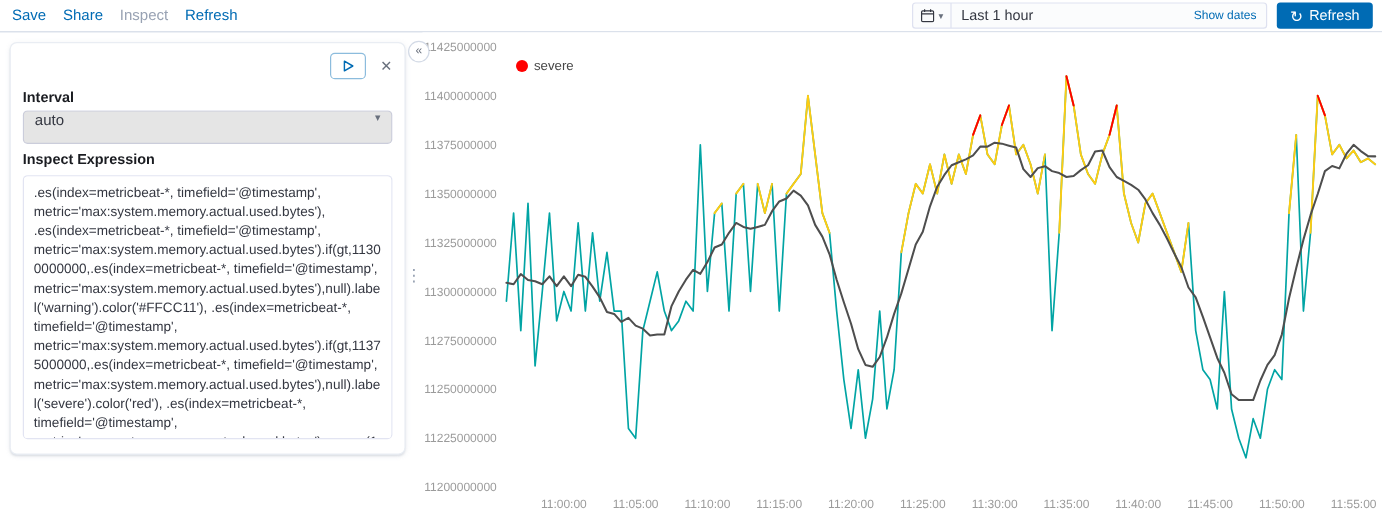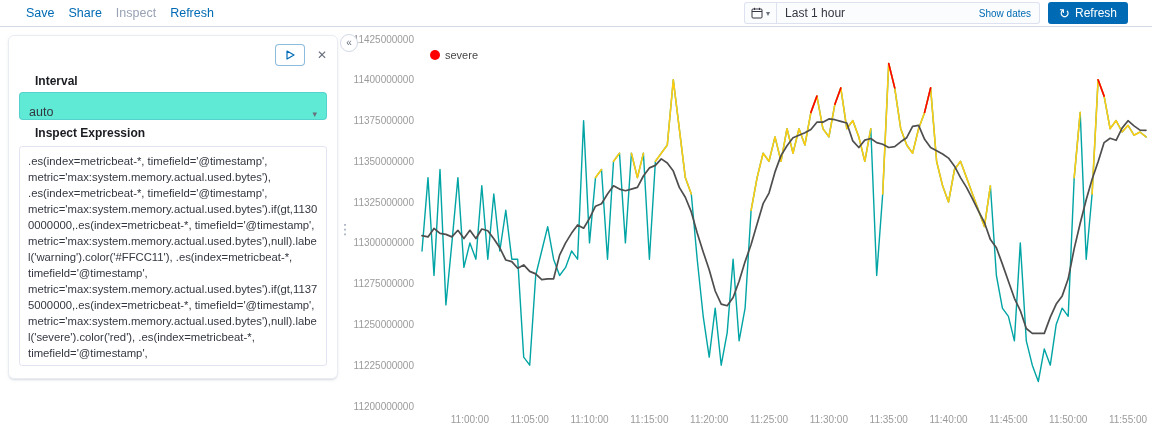--- a/index.html
+++ b/index.html
@@ -1,21 +1,21 @@
 <!DOCTYPE html>
 <html><head>
 <meta charset="utf-8">
 <style>
   *{box-sizing:border-box;margin:0;padding:0}
   html,body{width:1152px;height:430px;overflow:hidden}
   body{font-family:"Liberation Sans",sans-serif;background:#fff;color:#343741;font-size:13px}
 
   
   .topbar{height:27px;display:flex;align-items:center;justify-content:space-between;
-          padding:0 24px;border-bottom:1px solid #d3dae6;background:#fff}
+          padding:0 8px;border-bottom:1px solid #d3dae6;background:#fff}
   .menu{display:flex;gap:14px;align-items:center;padding-left:2px}
   .menu a{font-size:12.5px;color:#006BB4;text-decoration:none;font-weight:500}
   .menu a.muted{color:#98a2b3}
   .datepicker{display:flex;align-items:center;gap:8px}
   .dp-box{display:flex;align-items:center;width:296px;height:22px;background:#fbfcfd;
           border:1px solid rgba(19,34,149,.12);border-radius:3px}
   .dp-cal{display:flex;align-items:center;gap:3px;height:100%;padding:0 6px;background:transparent;
           border:none;border-right:1px solid rgba(19,34,149,.12);cursor:pointer}
   .dp-cal .chev{font-size:8px;color:#69707D}
   .dp-range{flex:1;text-align:left;background:none;border:none;font-size:12px;color:#343741;
@@ -28,23 +28,23 @@
   
   .content{position:relative;display:flex;height:403px}
   .panel-col{width:338px;padding:8px 0 0 8px}
   .editor-panel{background:#fff;border-radius:6px;border:1px solid #e9edf3;
                 box-shadow:0 2px 2px -1px rgba(152,162,179,.3),0 1px 5px -2px rgba(152,162,179,.3);
                 padding:8px 10px 12px;display:flex;flex-direction:column}
   .panel-toolbar{display:flex;justify-content:flex-end;align-items:center;gap:12px;margin-bottom:2px}
   .play-btn{width:30px;height:22px;display:flex;align-items:center;justify-content:center;background:#fff;
             border:1px solid rgba(0,107,180,.45);border-radius:4px;cursor:pointer}
   .close-btn{background:none;border:none;color:#69707D;font-size:12px;cursor:pointer;line-height:1}
-  .fld-label{font-size:12px;font-weight:700;color:#1a1c21;margin:6px 16px 4px;display:block}
-  .select{display:flex;align-items:flex-end;justify-content:space-between;height:28px;padding:0 9px;
-          background:#5eead4;border:1px solid rgba(19,34,149,.12);border-radius:4px;font-size:12.5px;cursor:pointer}
+  .fld-label{font-size:12px;font-weight:700;color:#1a1c21;margin:6px 0 4px;display:block}
+  .select{display:flex;align-items:flex-start;justify-content:space-between;height:28px;padding:0 9px;
+          background:#e5e5e5;border:1px solid rgba(19,34,149,.12);border-radius:4px;font-size:12.5px;cursor:pointer}
   .select .chev2{font-size:9px;color:#69707D}
   .expr{margin-top:2px;height:220px;resize:none;border:1px solid rgba(19,34,149,.12);border-radius:4px;
         padding:6px 8px;font-family:"Liberation Sans",sans-serif;font-size:11.3px;line-height:1.42;
         color:#343741;background:#fff;outline:none;width:100%}
   .collapse-btn{position:absolute;left:340px;top:7px;width:18px;height:18px;border-radius:50%;
                 border:1px solid #d3dae6;background:#fff;color:#69707D;font-size:10px;line-height:1;
                 display:flex;align-items:center;justify-content:center;cursor:pointer;z-index:3;padding:0}
   .resize-handle{width:14px;display:flex;align-items:center;justify-content:center;color:#98A2B3;
                  cursor:col-resize;font-size:14px;user-select:none}
 

